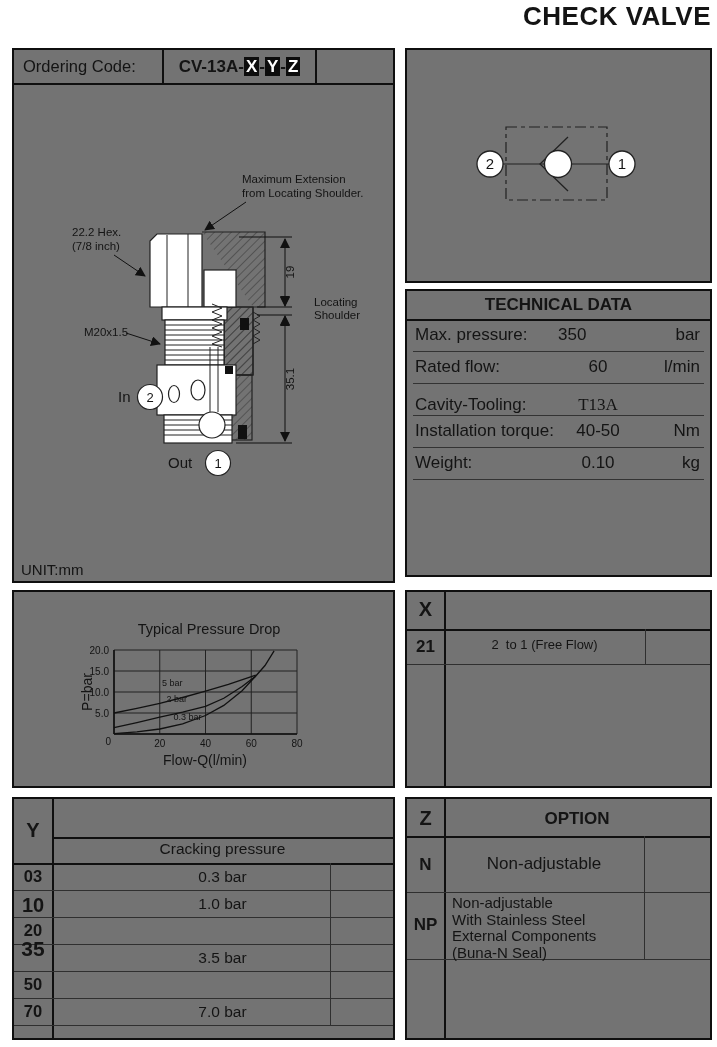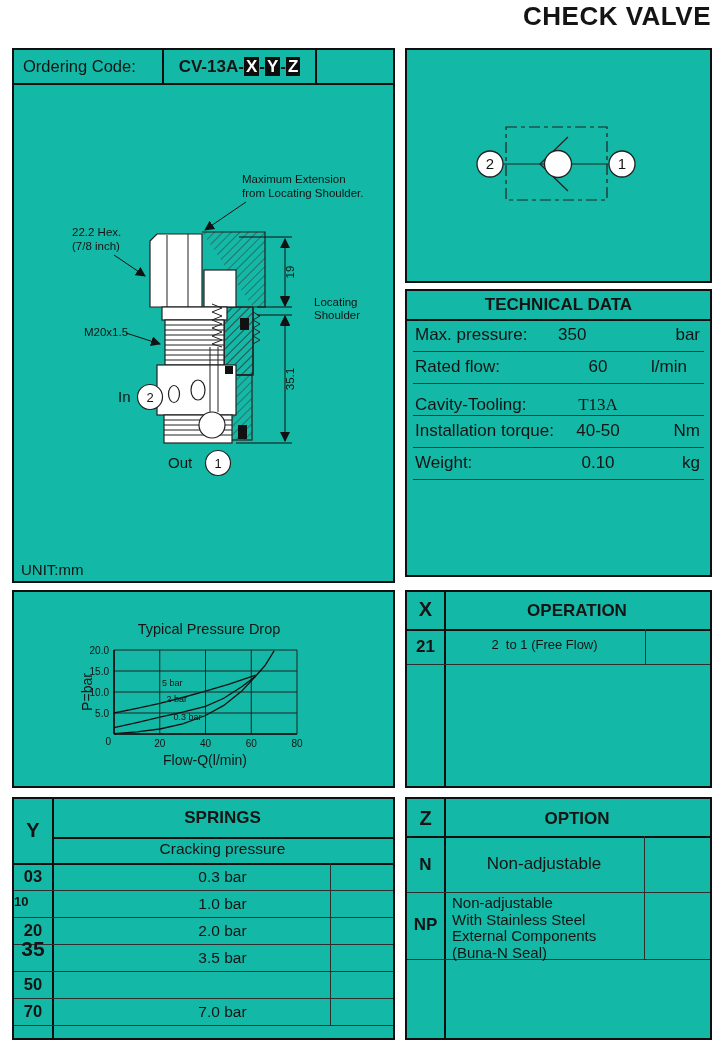--- a/index.html
+++ b/index.html
@@ -1,18 +1,18 @@
 <!DOCTYPE html>
 <html><head>
 <meta charset="utf-8">
 <style>
   html,body{margin:0;padding:0;background:#e8e8e8}
   .page{position:relative;width:717px;height:1047px;background:#ffffff;
         font-family:"Liberation Sans",sans-serif;color:#141414;overflow:hidden}
-  .box{position:absolute;border:2px solid #0f0f0f;background:#14b8a6}
+  .box{position:absolute;border:2px solid #0f0f0f;background:#737373}
   .abs{position:absolute}
   .vline{position:absolute;width:1.5px;background:#0f0f0f}
   .hline{position:absolute;height:1.5px;background:#0f0f0f}
   .thin{background:#2f2f2f;height:1.2px}
   .doc-title{position:absolute;top:1px;right:6px;font-size:26px;font-weight:800;letter-spacing:.5px}
   .doc-subtitle{position:absolute;top:30px;right:6px;font-size:14.5px;font-weight:700}
   .ord-label{position:absolute;left:9px;top:0;height:33px;line-height:33px;font-size:16.5px}
   .ord-code{position:absolute;left:150px;width:151px;top:0;height:33px;line-height:33px;
             text-align:center;font-size:17px;font-weight:700}
   .inv{background:#0d0d0d;color:#fff;padding:0 2px}
@@ -161,21 +161,21 @@
     <div class="hline" style="left:0;right:0;top:28px"></div>
     <div class="abs" style="left:6px;right:6px;top:28px">
       <div class="abs" style="left:0;right:0;top:0;height:32px;border-bottom:1.2px solid #333;display:flex;align-items:center">
         <span style="flex:1;font-size:17px;padding-left:2px">Max. pressure:</span>
         <span style="width:80px;text-align:left;font-size:17px">350</span>
         <span style="width:62px;text-align:right;font-size:17px;padding-right:4px">bar</span>
       </div>
       <div class="abs" style="left:0;right:0;top:32px;height:32px;border-bottom:1.2px solid #333;display:flex;align-items:center">
         <span style="flex:1;font-size:17px;padding-left:2px">Rated flow:</span>
         <span style="width:80px;text-align:center;font-size:17px">60</span>
-        <span style="width:62px;text-align:center;font-size:17px;padding-right:4px">l/min</span>
+        <span style="width:62px;text-align:right;font-size:17px;padding-right:4px">l/min</span>
       </div>
       <div class="abs" style="left:0;right:0;top:64px;height:32px;border-bottom:1.2px solid #333;display:flex;align-items:flex-end">
         <span style="flex:1;font-size:17px;padding-left:2px">Cavity-Tooling:</span>
         <span class="serif" style="width:80px;text-align:center">T13A</span>
         <span style="width:62px;text-align:right;font-size:17px;padding-right:4px"></span>
       </div>
       <div class="abs" style="left:0;right:0;top:96px;height:32px;border-bottom:1.2px solid #333;display:flex;align-items:center">
         <span style="flex:1;font-size:17px;padding-left:2px">Installation torque:</span>
         <span style="width:80px;text-align:center;font-size:17px">40-50</span>
         <span style="width:62px;text-align:right;font-size:17px;padding-right:4px">Nm</span>
@@ -228,49 +228,46 @@
           <path class="curve" d="M100.0,141.6 L122.9,139.9 L145.8,137.0 L168.6,131.9 L191.5,123.5 L209.8,113.4 L228.1,98.7 L241.8,84.0 L251.0,73.5 L260.1,58.8"></path>
           <text class="clabel" x="159.5" y="127.7">0.3 bar</text>
         </g>
     </svg>
   </div>
 
   <div class="box" style="left:405px;top:590px;width:303px;height:194px">
     <div class="vline" style="left:37px;top:0;bottom:0"></div>
     <div class="hline" style="left:0;right:0;top:37px"></div>
     <div class="cellc" style="left:0;width:37px;top:6px;font-weight:700;font-size:20px">X</div>
-    <div class="cellc" style="left:37px;right:0;top:9px;font-weight:700;font-size:17px">OPERATION</div>
     <div class="abs thin" style="left:0;right:0;top:72px"></div>
     <div class="abs thin" style="left:238px;top:37px;height:36px;width:1.2px"></div>
     <div class="cellc" style="left:0;width:37px;top:45px;font-weight:700;font-size:17px">21</div>
     <div class="cellc pre" style="left:37px;width:201px;top:45px;font-size:13px">2  to 1 (Free Flow)</div>
   </div>
 
   <div class="box" style="left:12px;top:797px;width:379px;height:239px">
     <div class="vline" style="left:38px;top:0;bottom:0"></div>
     <div class="hline" style="left:38px;right:0;top:38px"></div>
     <div class="hline" style="left:0;right:0;top:64px"></div>
     <div class="cellc" style="left:0;width:38px;top:20px;font-weight:700;font-size:20px">Y</div>
-    <div class="cellc" style="left:38px;right:0;top:9px;font-weight:700;font-size:17px">SPRINGS</div>
     <div class="cellc" style="left:38px;right:0;top:41px;font-size:15.5px">Cracking pressure</div>
     <div class="abs thin" style="left:316px;top:64px;height:162px;width:1.2px"></div>
 
     <div class="abs thin" style="left:0;right:0;top:91px"></div>
     <div class="abs thin" style="left:0;right:0;top:118px"></div>
     <div class="abs thin" style="left:0;right:0;top:145px"></div>
     <div class="abs thin" style="left:0;right:0;top:172px"></div>
     <div class="abs thin" style="left:0;right:0;top:199px"></div>
     <div class="abs thin" style="left:0;right:0;top:226px"></div>
 
     <div class="cellc" style="left:0;width:38px;top:68px;font-weight:700;font-size:16.5px">03</div>
     <div class="cellc" style="left:38px;right:0;top:69px;font-size:15.5px">0.3 bar</div>
-    <div class="cellc" style="left:0;width:14px;top:95px;font-weight:700;font-size:13px">10</div>
+    <div class="cellc" style="left:0;width:38px;top:95px;font-weight:700;font-size:20px">10</div>
     <div class="cellc" style="left:38px;right:0;top:96px;font-size:15.5px">1.0 bar</div>
     <div class="cellc" style="left:0;width:38px;top:122px;font-weight:700;font-size:16.5px">20</div>
-    <div class="cellc" style="left:38px;right:0;top:123px;font-size:15.5px">2.0 bar</div>
     <div class="cellc" style="left:0;width:38px;top:138px;font-weight:700;font-size:21px">35</div>
     <div class="cellc" style="left:38px;right:0;top:150px;font-size:15.5px">3.5 bar</div>
     <div class="cellc" style="left:0;width:38px;top:176px;font-weight:700;font-size:16.5px">50</div>
     <div class="cellc" style="left:0;width:38px;top:203px;font-weight:700;font-size:16.5px">70</div>
     <div class="cellc" style="left:38px;right:0;top:204px;font-size:15.5px">7.0 bar</div>
   </div>
 
   <div class="box" style="left:405px;top:797px;width:303px;height:239px">
     <div class="vline" style="left:37px;top:0;bottom:0"></div>
     <div class="hline" style="left:0;right:0;top:37px"></div>

